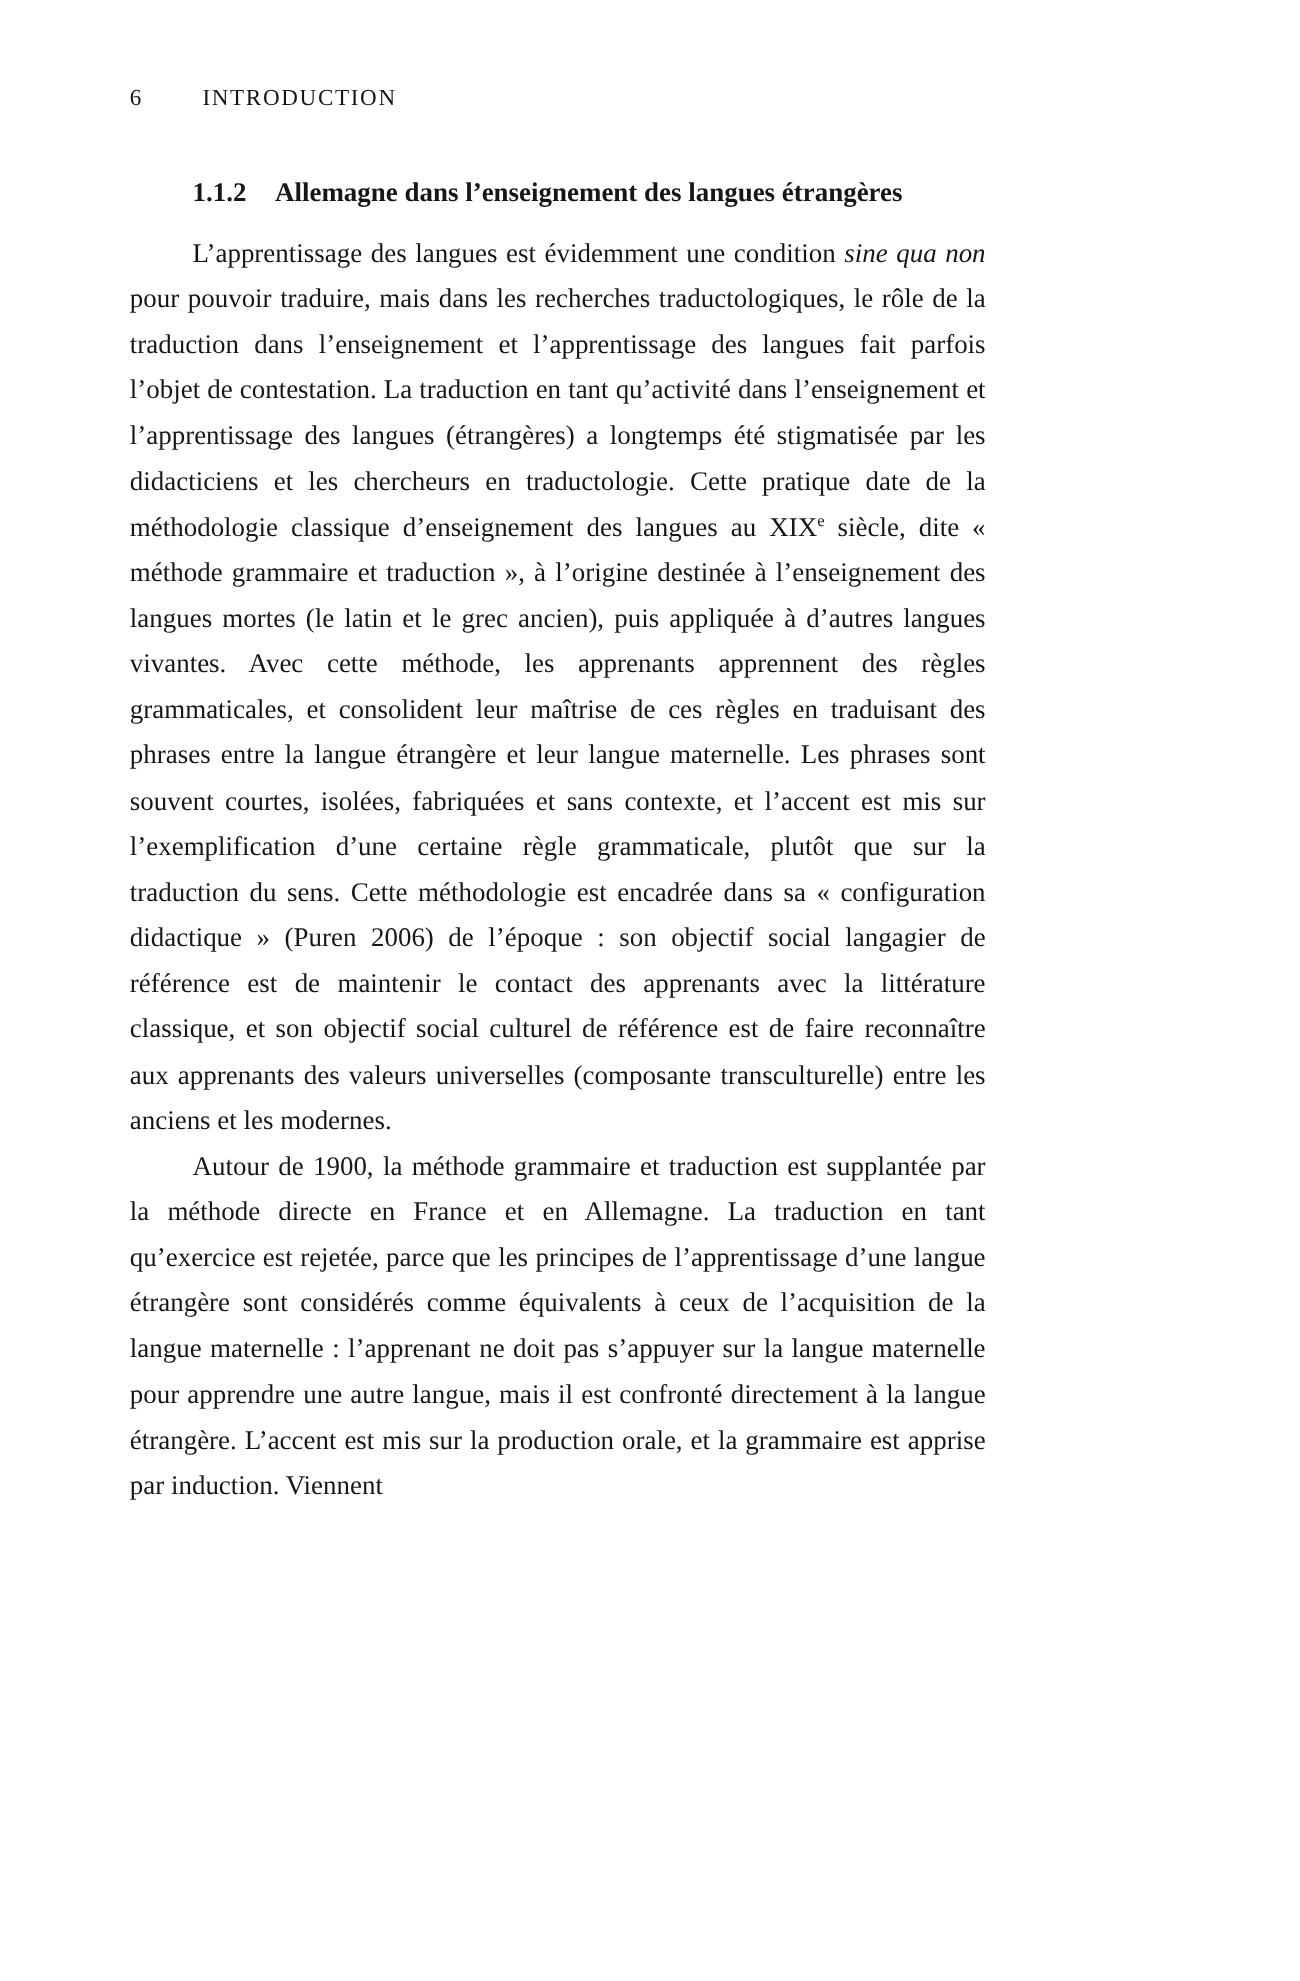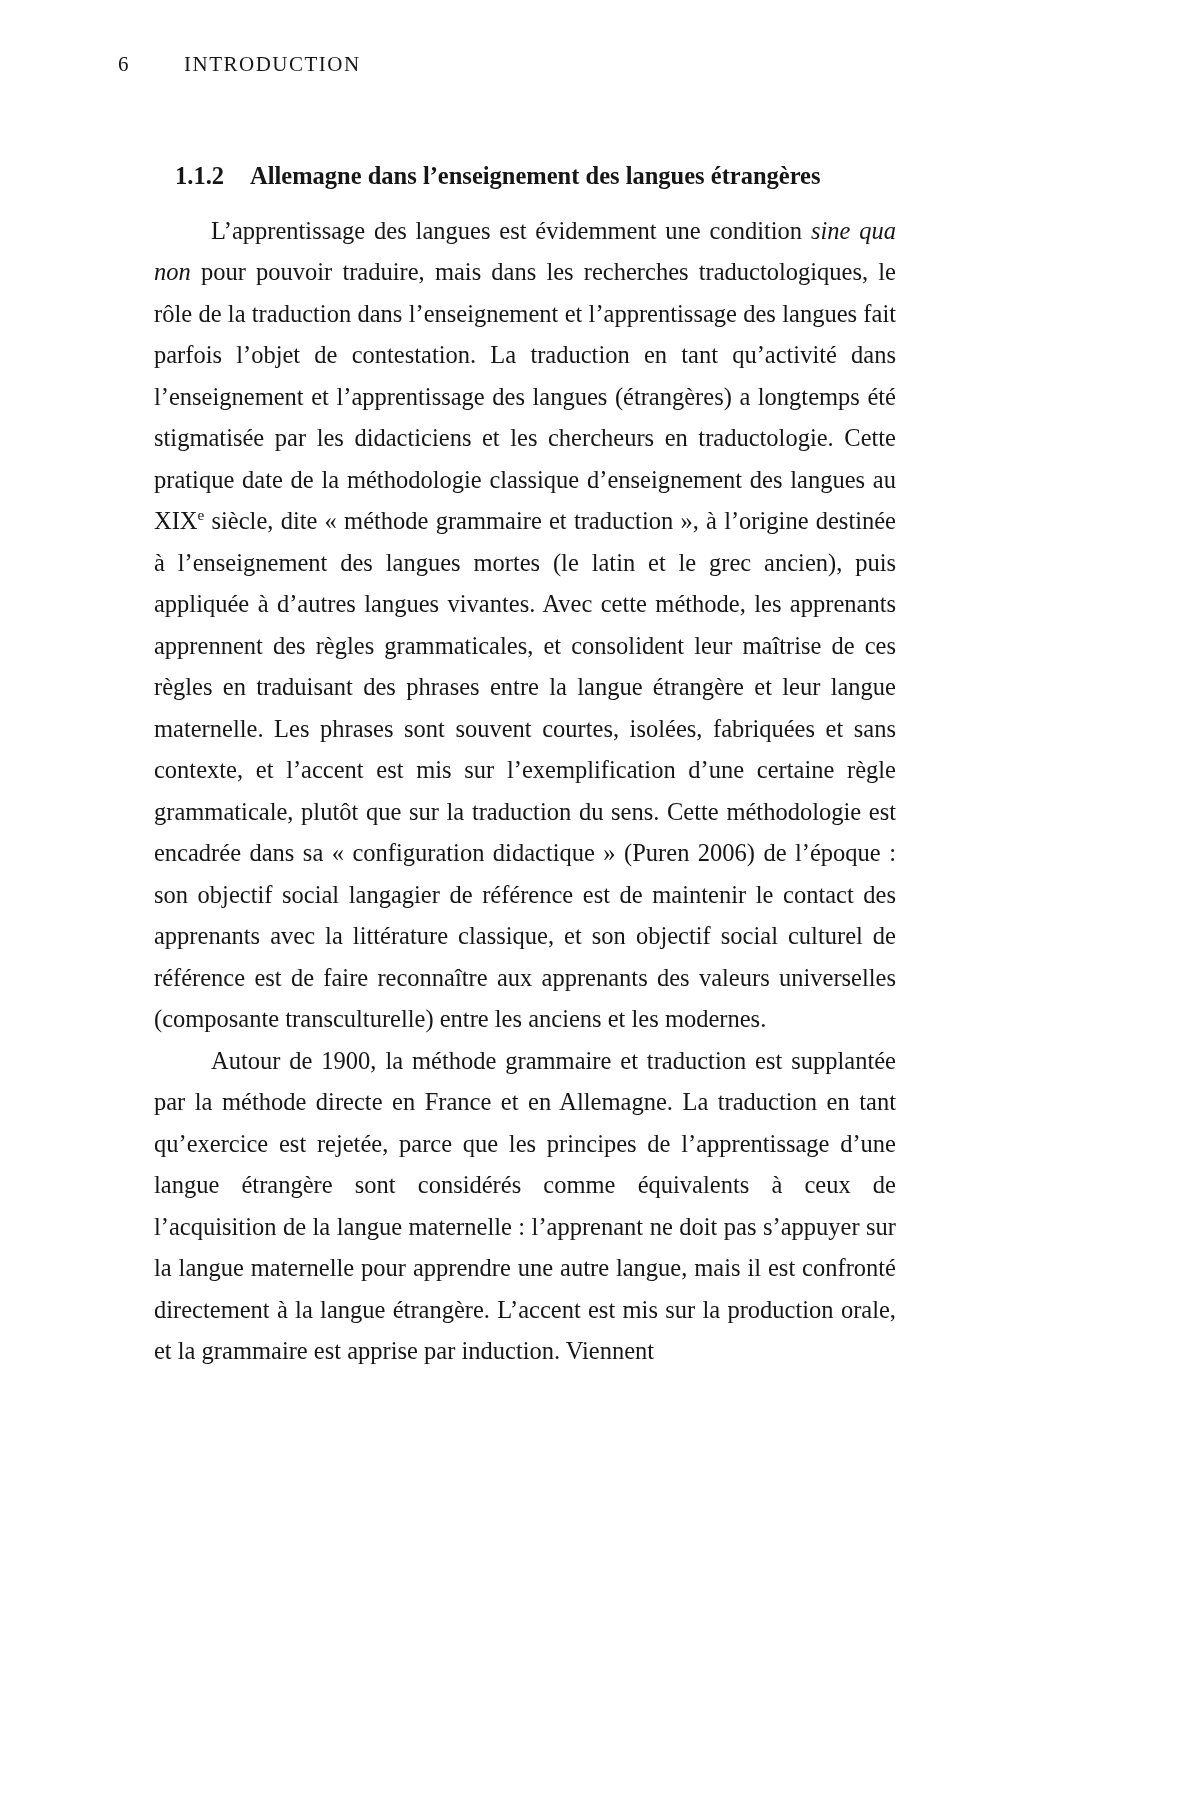--- a/index.html
+++ b/index.html
@@ -27,36 +27,36 @@
     font-size: 21px;
     display: flex;
     align-items: baseline;
   }
   .page-number {
     letter-spacing: 0.5px;
   }
   .running-title {
     margin-left: 55px;
     letter-spacing: 1.5px;
+    margin-top: 24px;
   }
   .text-block {
     position: absolute;
     top: 139px;
     left: 118px;
     width: 778px;
   }
   .paragraph {
     margin: 0;
     font-size: 24.5px;
     line-height: 41.5px;
     text-align: justify;
   }
   .paragraph.indent {
     text-indent: 57px;
-    margin-left: 36px;
   }
   .heading {
     margin: 16px 0 13px 0;
     padding-left: 57px;
     font-size: 24.5px;
     line-height: 41.5px;
     font-weight: 700;
     text-align: left;
   }
   .heading-number {

